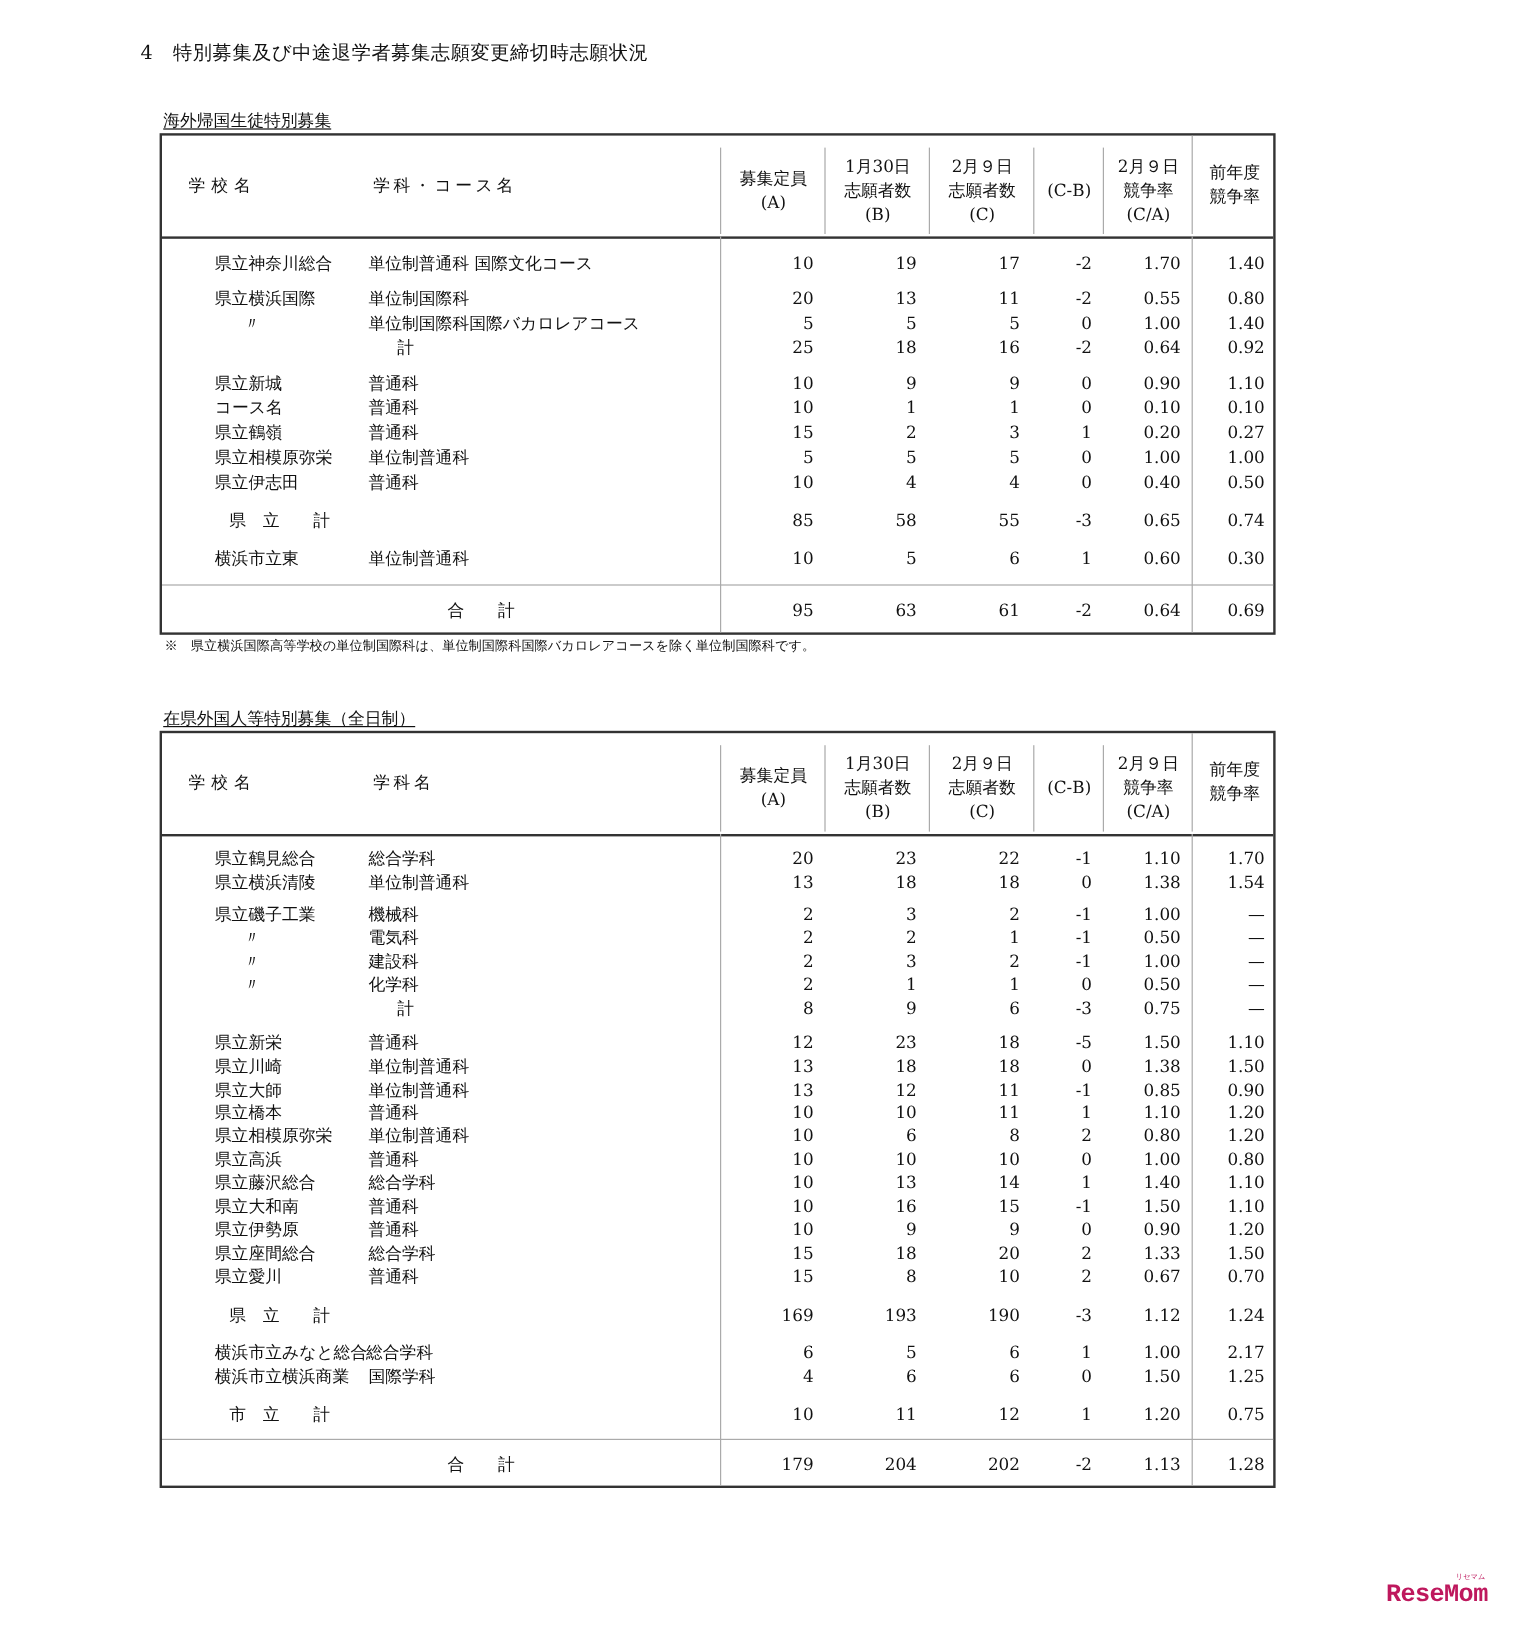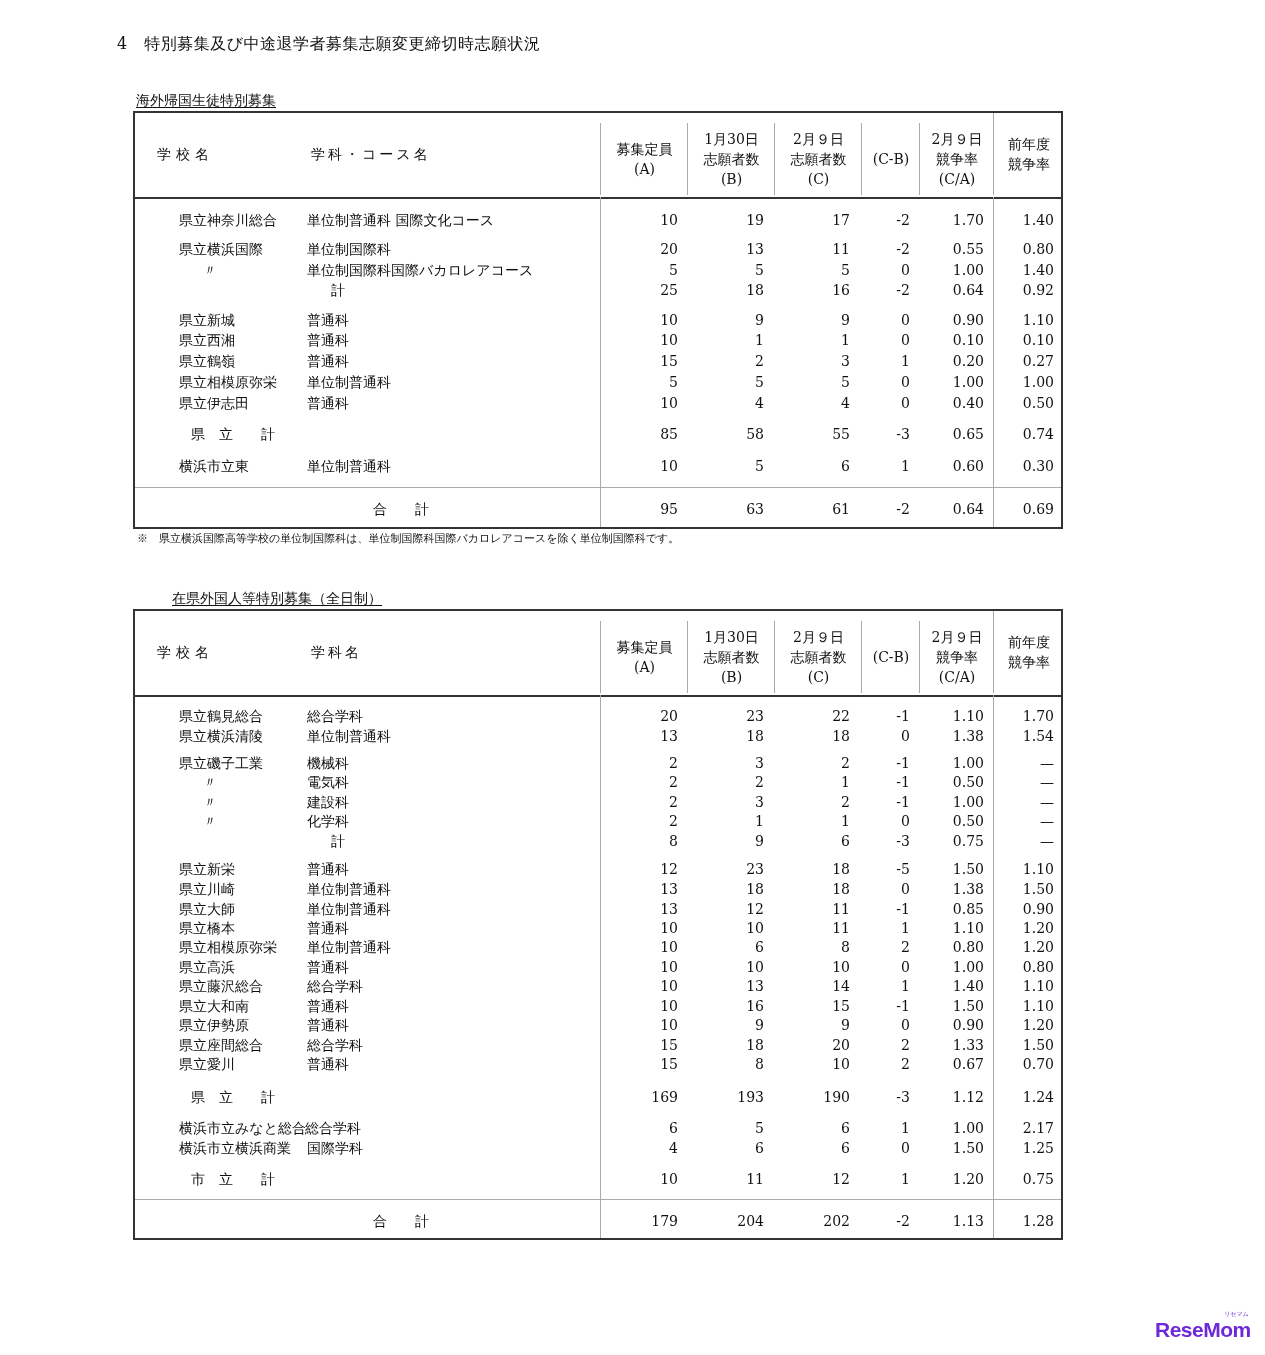--- a/index.html
+++ b/index.html
@@ -50,22 +50,22 @@
   .row .c2 { left: 655px; }
   .row .c3 { left: 715px; }
   .row .c4 { left: 789px; }
   .row .c5 { left: 859px; }
   .hline { position: absolute; left: 0; right: 0; border-top: 1px solid #aaa; height: 0; }
   .note {
     position: absolute; left: 137px; font-size: 11px;
   }
   .logo {
     position: absolute; left: 1155px; top: 1318px;
-    font-family: Liberation Sans, sans-serif;
-    font-weight: bold; font-size: 21px; color: #6d28d9; letter-spacing: -0.5px;
+    font-family: Liberation Mono, monospace;
+    font-weight: bold; font-size: 21px; color: #be185d; letter-spacing: -0.5px;
   }
   .logo small {
     position: absolute; right: 2px; top: -8px; font-size: 6px; font-weight: normal; letter-spacing: 0;
   }
 </style>
 </head>
 <body>
 
 <div class="page-title">4　特別募集及び中途退学者募集志願変更締切時志願状況</div>
 
@@ -146,21 +146,21 @@
       <span class="school">県立新城</span>
       <span class="dept">普通科</span>
       <span class="num c0">10</span>
       <span class="num c1">9</span>
       <span class="num c2">9</span>
       <span class="num c3">0</span>
       <span class="num c4">0.90</span>
       <span class="num c5">1.10</span>
     </div>
     <div class="row" style="top: 217px;">
-      <span class="school">県立西湘</span>
+      <span class="school">コース名</span>
       <span class="dept">普通科</span>
       <span class="num c0">10</span>
       <span class="num c1">1</span>
       <span class="num c2">1</span>
       <span class="num c3">0</span>
       <span class="num c4">0.10</span>
       <span class="num c5">0.10</span>
     </div>
     <div class="row" style="top: 238px;">
       <span class="school">県立鶴嶺</span>
@@ -220,21 +220,21 @@
       <span class="num c3">-2</span>
       <span class="num c4">0.64</span>
       <span class="num c5">0.69</span>
     </div>
     <div class="vline" style="left: 465px; top: 84px; height: 330px;"></div>
     <div class="vline" style="left: 858px; top: 84px; height: 330px;"></div>
     <div class="hline" style="top: 374px;"></div>
   </div>
 <div class="note" style="top:531px;">※　県立横浜国際高等学校の単位制国際科は、単位制国際科国際バカロレアコースを除く単位制国際科です。</div>
 
-<div class="section-title" style="top:590px;margin-left:36px;">在県外国人等特別募集（全日制）</div>
+<div class="section-title" style="top:590px;">在県外国人等特別募集（全日制）</div>
 
 <div class="tbl" id="t2" style="top:609px; height:631px;">
   <div class="hdr">
     <span class="h-school">学校名</span>
     <span class="h-dept">学科名</span>
   <div class="numhead" style="left: 465px; width: 87px;">
         <span>募集定員</span>
         <span>(A)</span>
       </div>
       <div class="numhead" style="left: 552px; width: 87px;">

